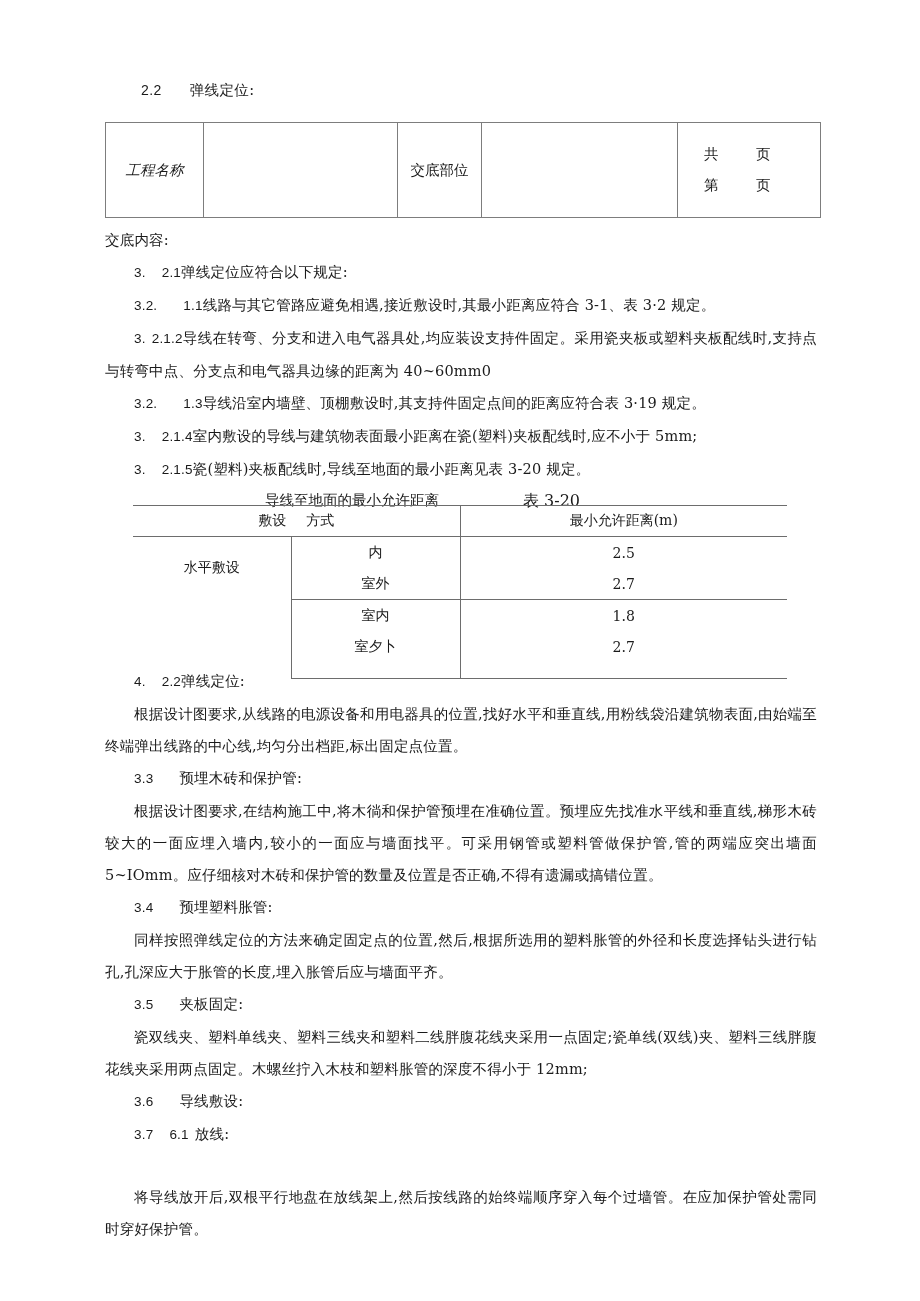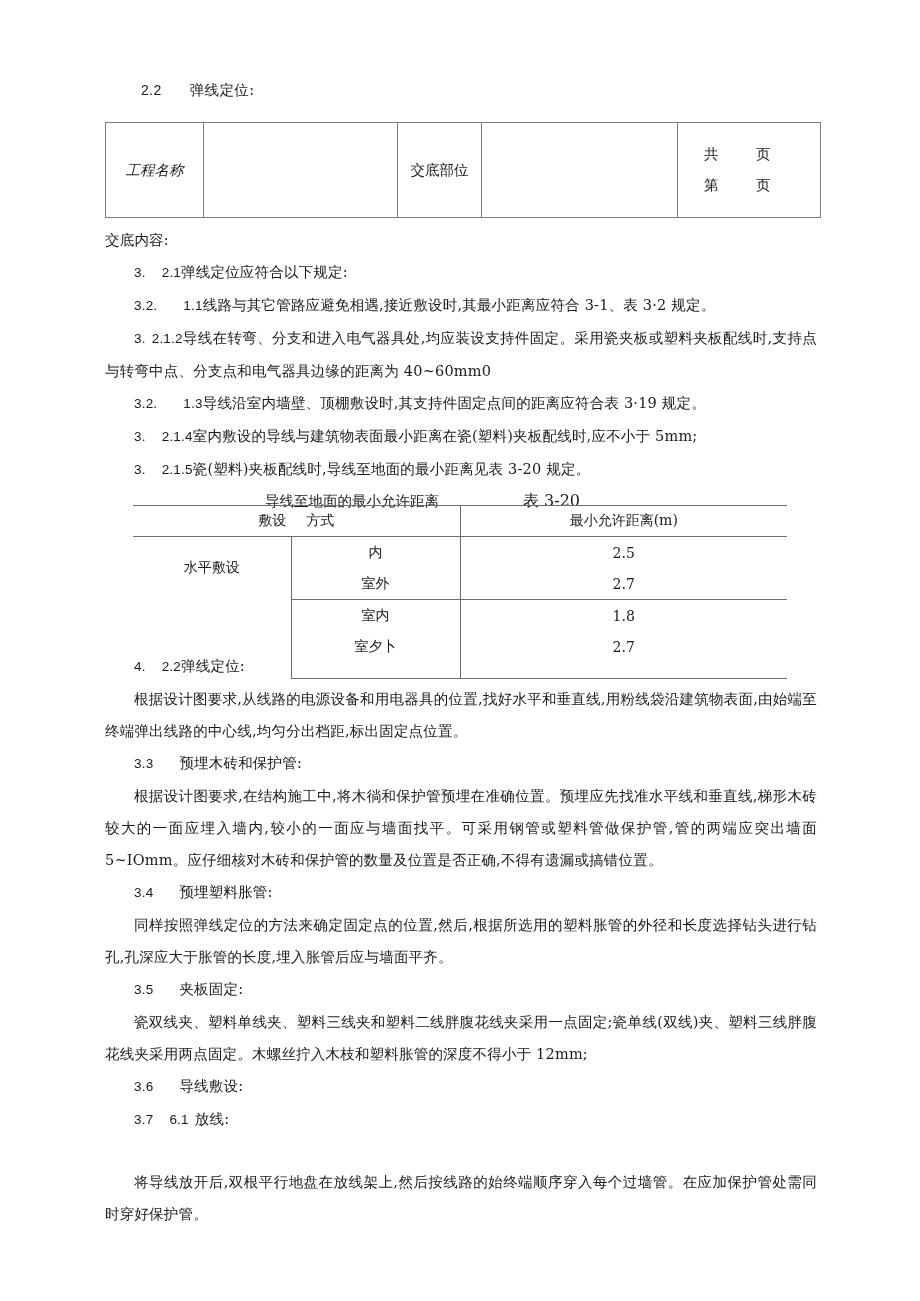--- a/index.html
+++ b/index.html
@@ -109,20 +109,21 @@
   
   .tbl-caption {
     position: relative;
     display: flex;
     margin-top: 2px;
     font-size: 14.5px;
     line-height: 26px;
   }
   .tbl-caption .cap-title {
     margin-left: 160px;
+    font-family: Liberation Mono, monospace;
   }
   .tbl-caption .cap-no {
     margin-left: 84px;
     font-size: 16px;
   }
 
   
   .data-table {
     position: absolute;
     left: 133px;
@@ -171,21 +172,21 @@
   }
   .rowspan-cell {
     vertical-align: middle;
     text-align: center;
   }
 
   
   .content-lower {
     position: absolute;
     left: 105px;
-    top: 650px;
+    top: 665px;
     width: 712px;
     font-size: 14.5px;
     line-height: 32px;
   }
   .blank-line { height: 30px; }
 </style>
 </head>
 <body>
 
 <div class="page">

